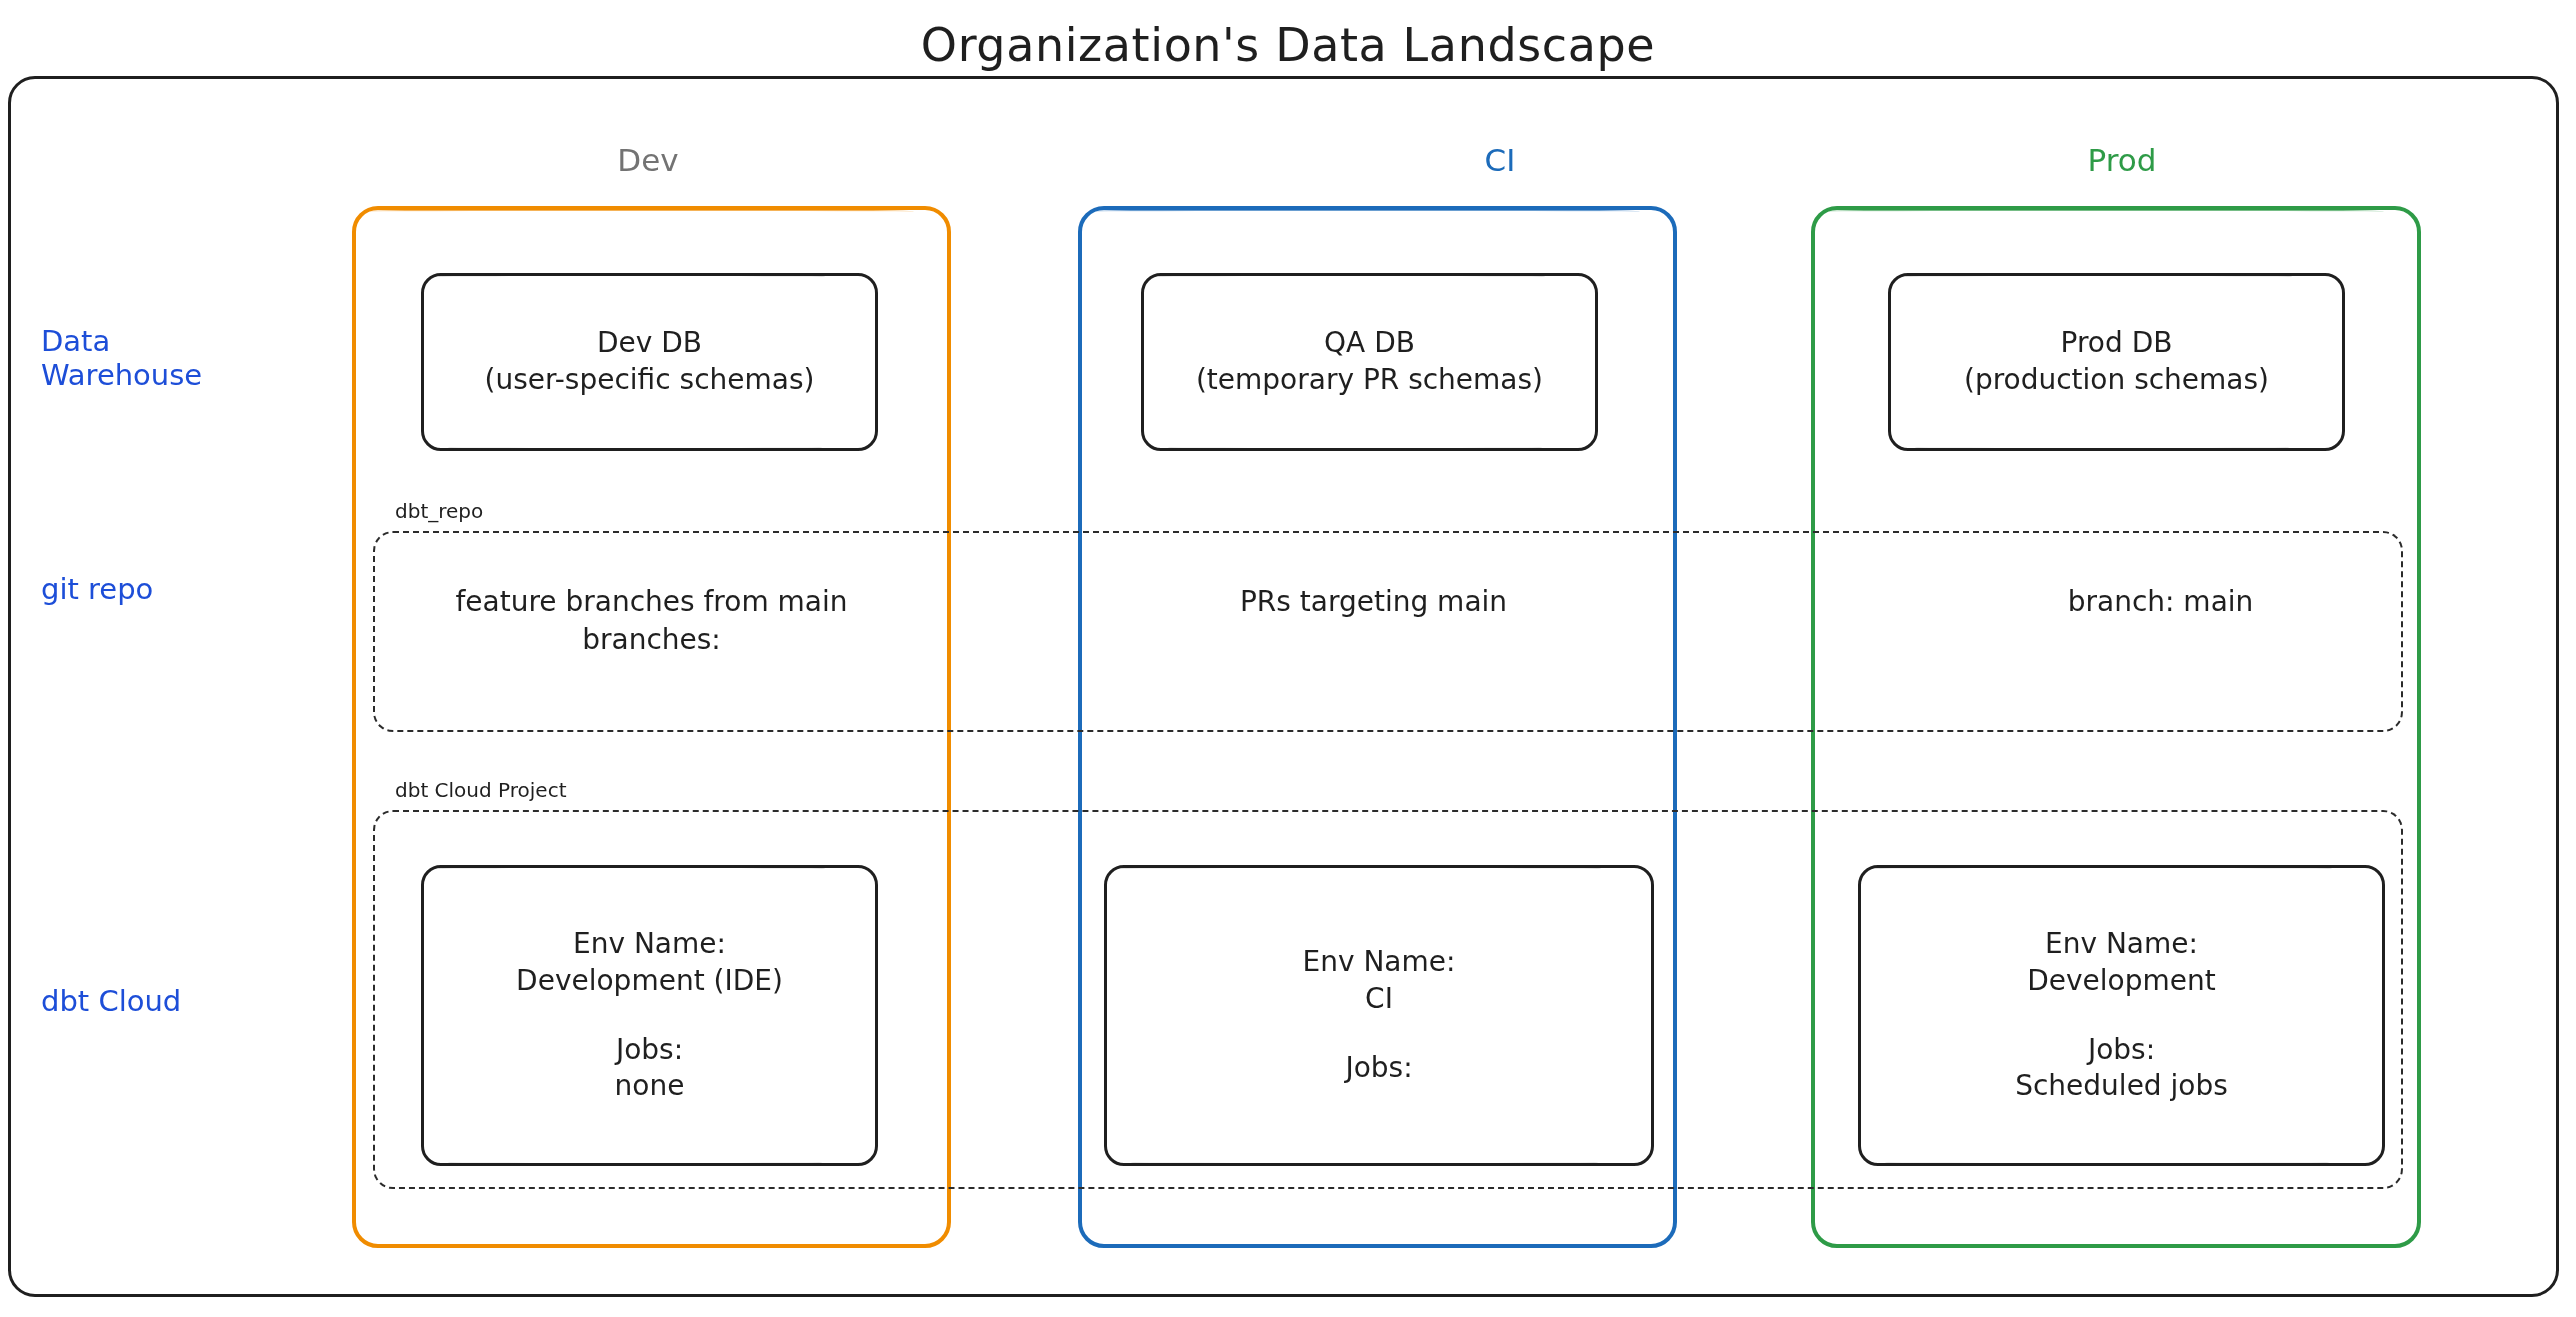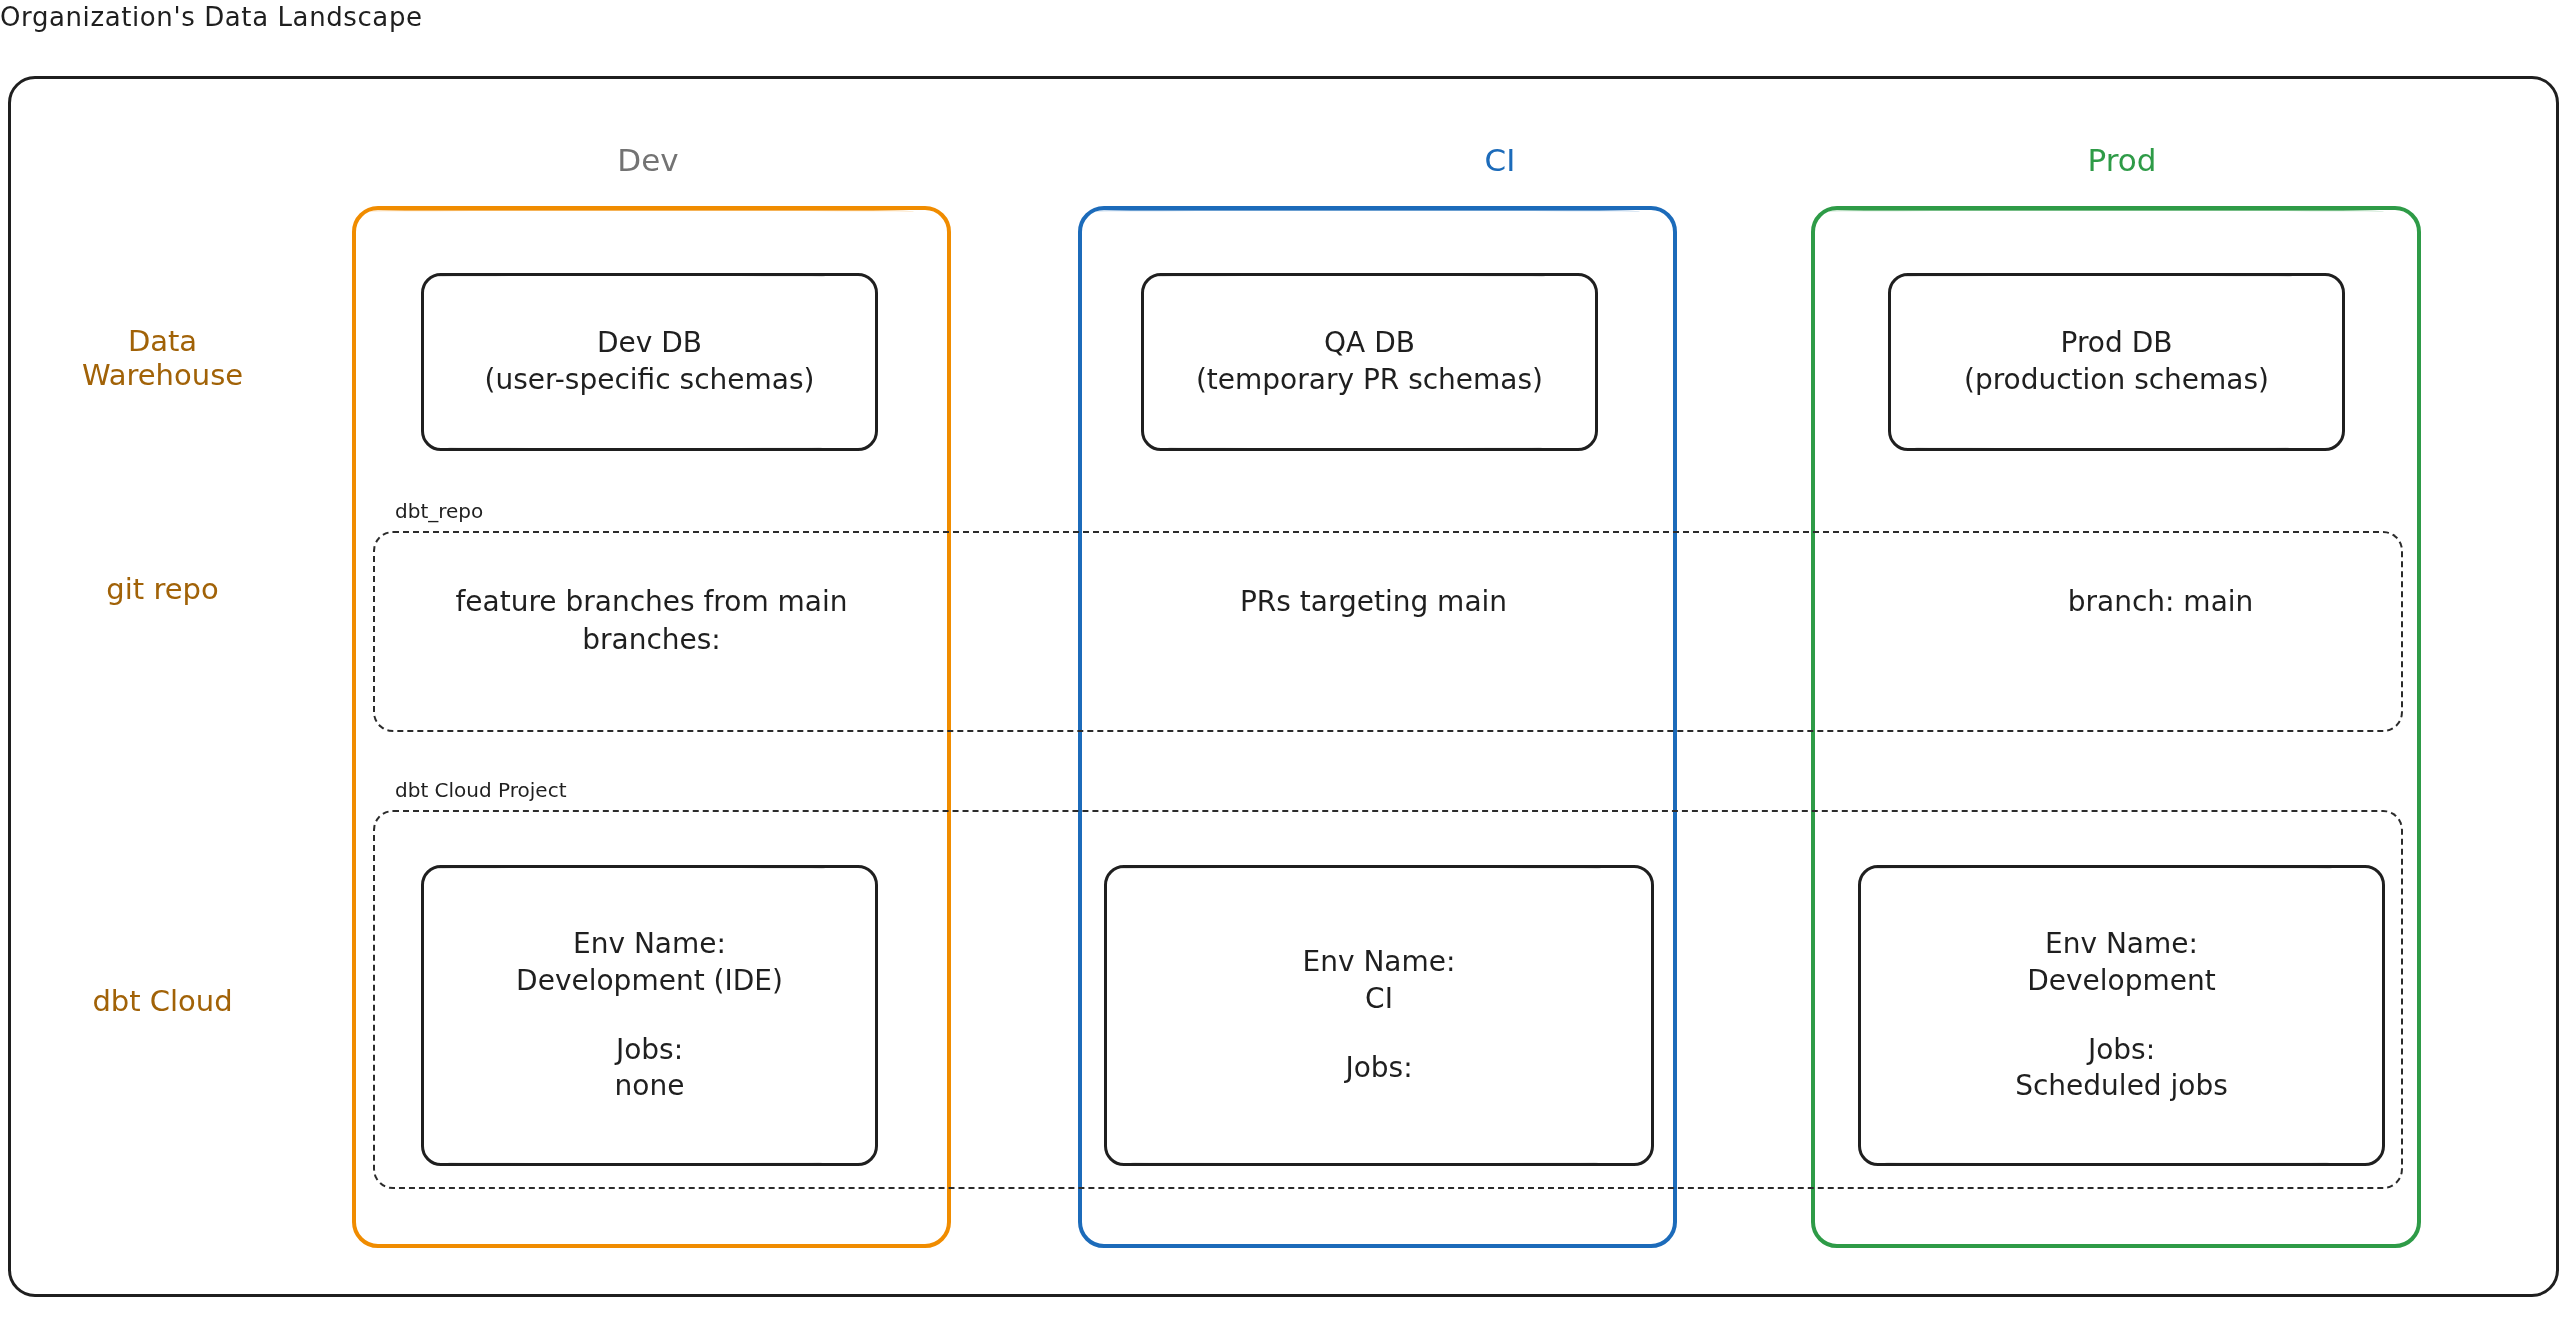--- a/index.html
+++ b/index.html
@@ -11,24 +11,25 @@
     width: 2576px;
     height: 1317px;
     font-family: "DejaVu Sans", sans-serif;
     overflow: hidden;
     position: relative;
   }
 
   
   #diagram-title {
     position: absolute;
-    top: 2px;
+    top: 18px;
     left: 0;
     width: 100%;
-    font-size: 26px;
+    text-align: center;
+    font-size: 46px;
     color: #1f1f1f;
     letter-spacing: 0.6px;
     font-family: "DejaVu Sans", sans-serif;
     font-weight: 400;
   }
 
   
   #outer-frame {
     position: absolute;
     left: 8.3px;
@@ -38,23 +39,22 @@
     border: 3.6px solid #1f1f1f;
     border-radius: 27px;
     box-sizing: border-box;
   }
 
   
   .row-label {
     position: absolute;
     left: 41px;
     width: 243px;
-    text-align: center;
     font-size: 29px;
-    color: #a16207;
+    color: #1d4ed8;
     line-height: 1.18;
   }
   #row-label-warehouse { top: 324px; }
   #row-label-gitrepo   { top: 572px; }
   #row-label-dbtcloud  { top: 984px; }
 
   
   .col-header {
     position: absolute;
     top: 142px;

